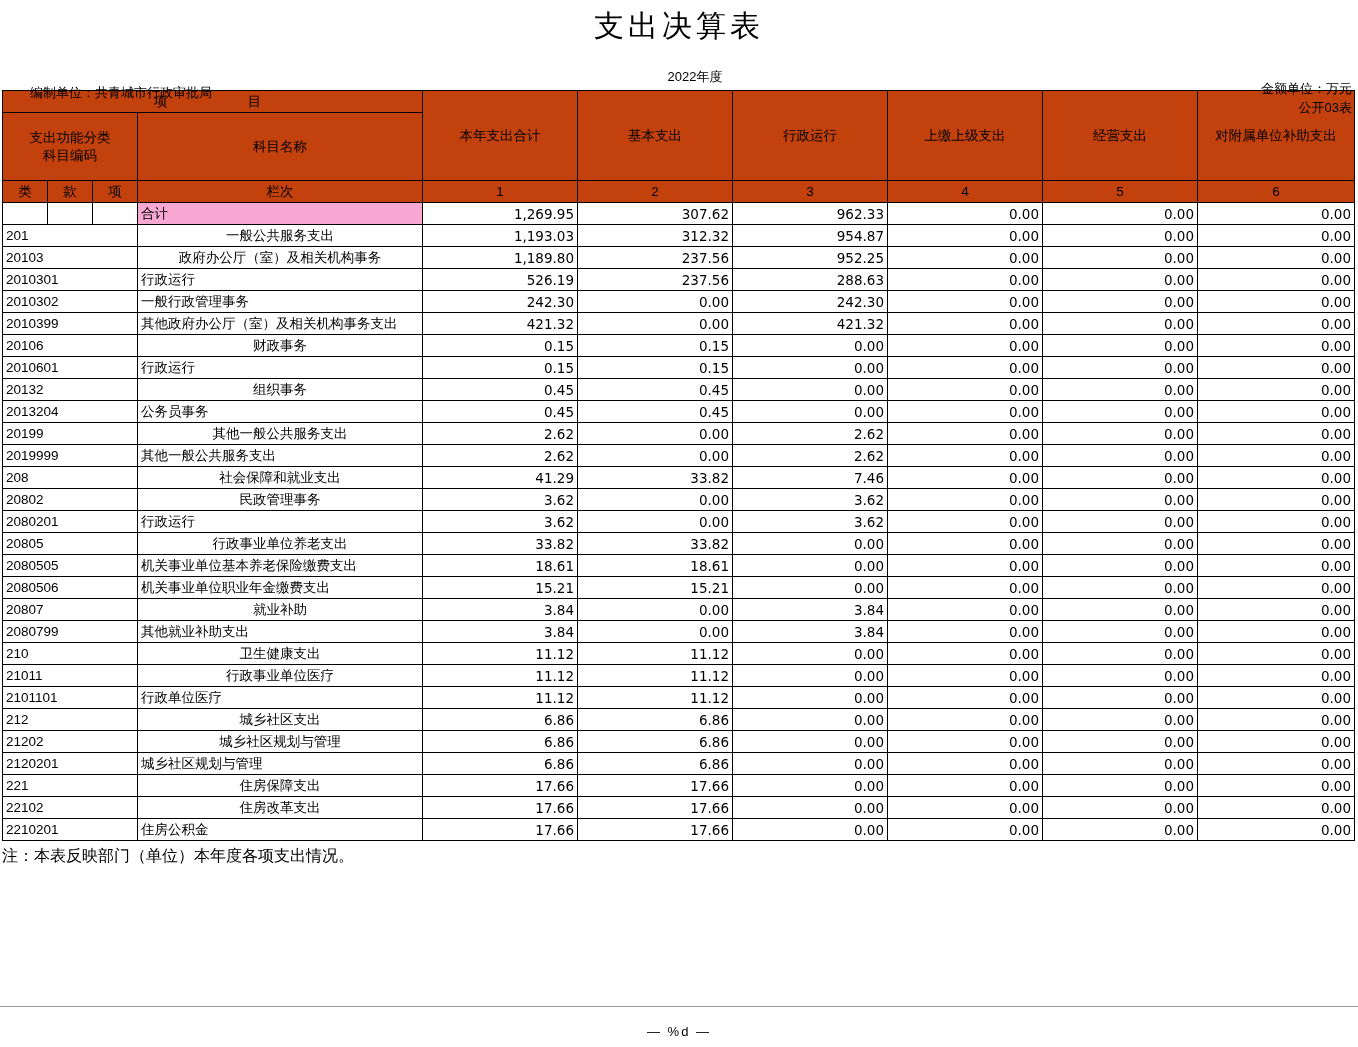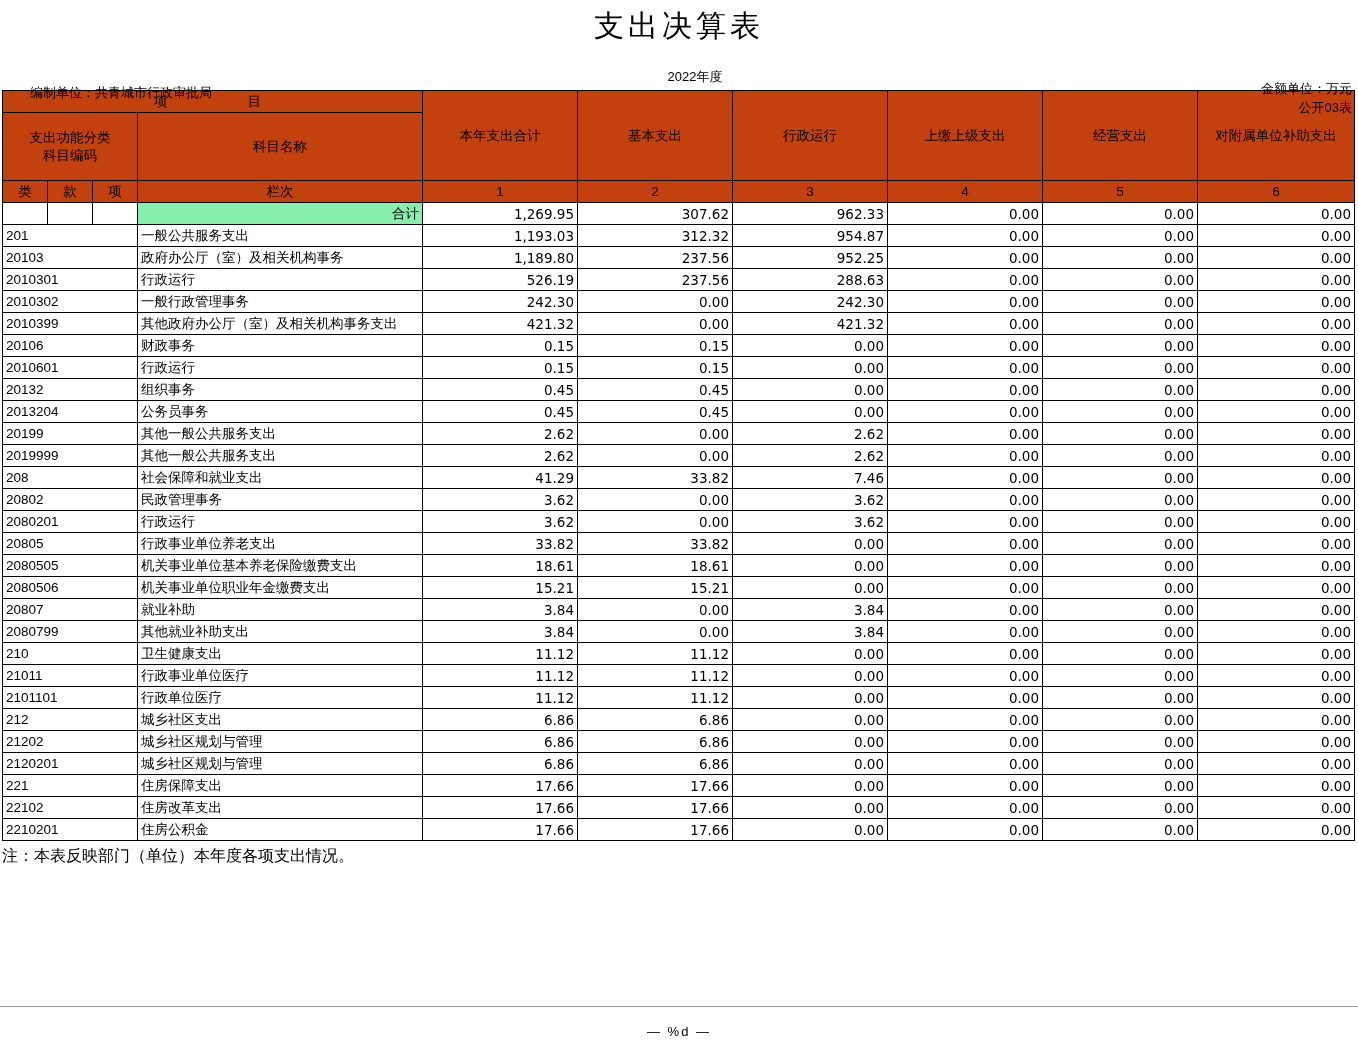--- a/index.html
+++ b/index.html
@@ -66,24 +66,24 @@
   }
   .hdr {
     background: #c2410c;
     text-align: center;
     vertical-align: middle;
   }
   .hdr-big { font-size: 15px; }
   .hdr-item { font-size: 15px; letter-spacing: 10px; }
   .col-code { text-align: left; padding-left: 4px; }
   .num { text-align: right; padding-right: 14px; font-family: "DejaVu Sans", sans-serif; font-size: 13.5px; }
-  .name-0 { padding-left: 6px; }
+  .name-0 { padding-left: 6px; text-align: center; }
   .name-1 { padding-left: 24px; }
   .name-small { font-size: 12.5px; }
-  .total-name { background: #86efac; text-align: right; }
+  .total-name { background: #f9a8d4; text-align: left; }
   .note {
     font-size: 16px;
     margin-left: 2px;
     margin-top: 5px;
   }
   .footer {
     position: absolute;
     bottom: 8px;
     width: 100%;
     text-align: center;

